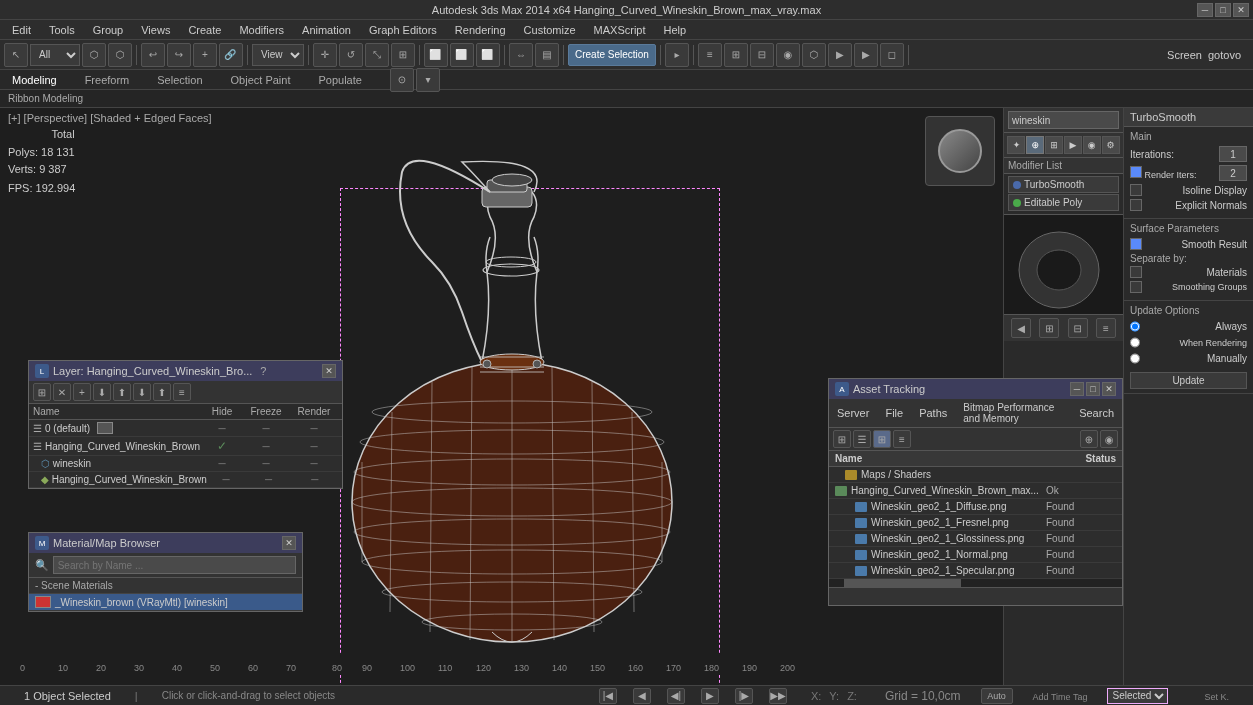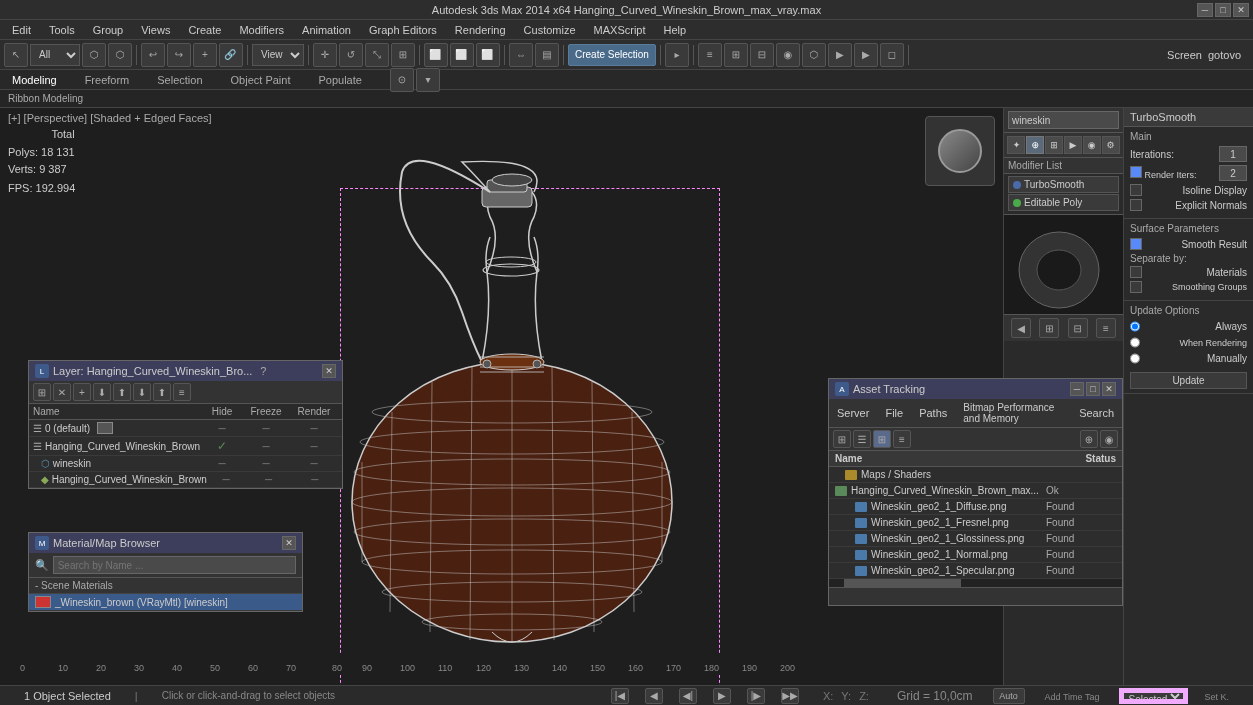--- a/index.html
+++ b/index.html
@@ -1063,19 +1063,19 @@
     <span style="color:#777;">Z:</span>
     <span></span>
   </div>
   <div style="margin-left:8px;">
     <span style="color:#888;font-size:12px;">Grid = 10,0cm</span>
   </div>
   <div class="tb-btn" style="width:32px;height:16px;font-size:9px;margin-left:4px;">Auto</div>
   <div style="margin-left:4px;">
     <span style="color:#888;font-size:9px;">Add Time Tag</span>
   </div>
-  <select style="height:16px;background:#3a3a3a;border:5px solid #f0abfc;color:#ccc;font-size:10px;margin-left:4px;">
+  <select style="height:16px;background:#3a3a3a;border:1px solid #f0abfc;color:#ccc;font-size:10px;margin-left:4px;">
     <option>Selected</option>
   </select>
-  <div style="margin-left:0;">
+  <div style="margin-left:20px;">
     <span style="color:#888;font-size:9px;">Set K.</span>
   </div>
 </div>
 
 </body></html>

